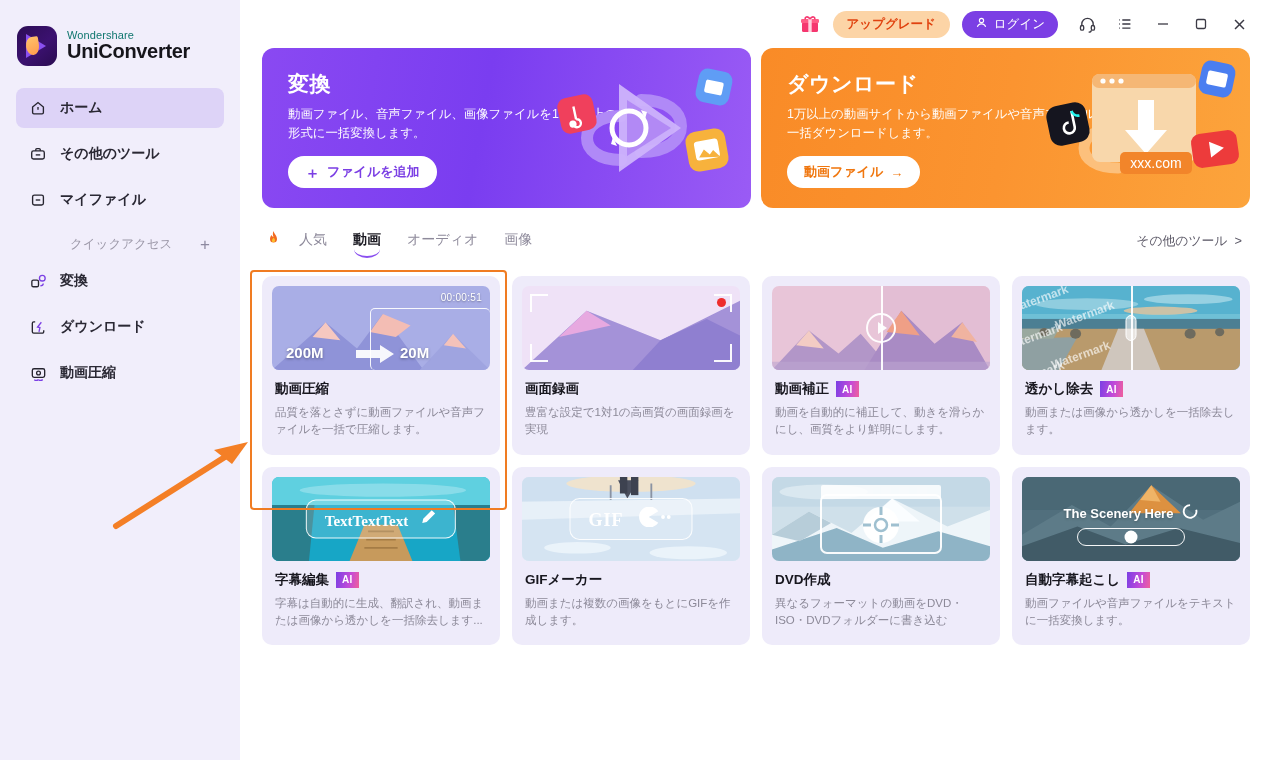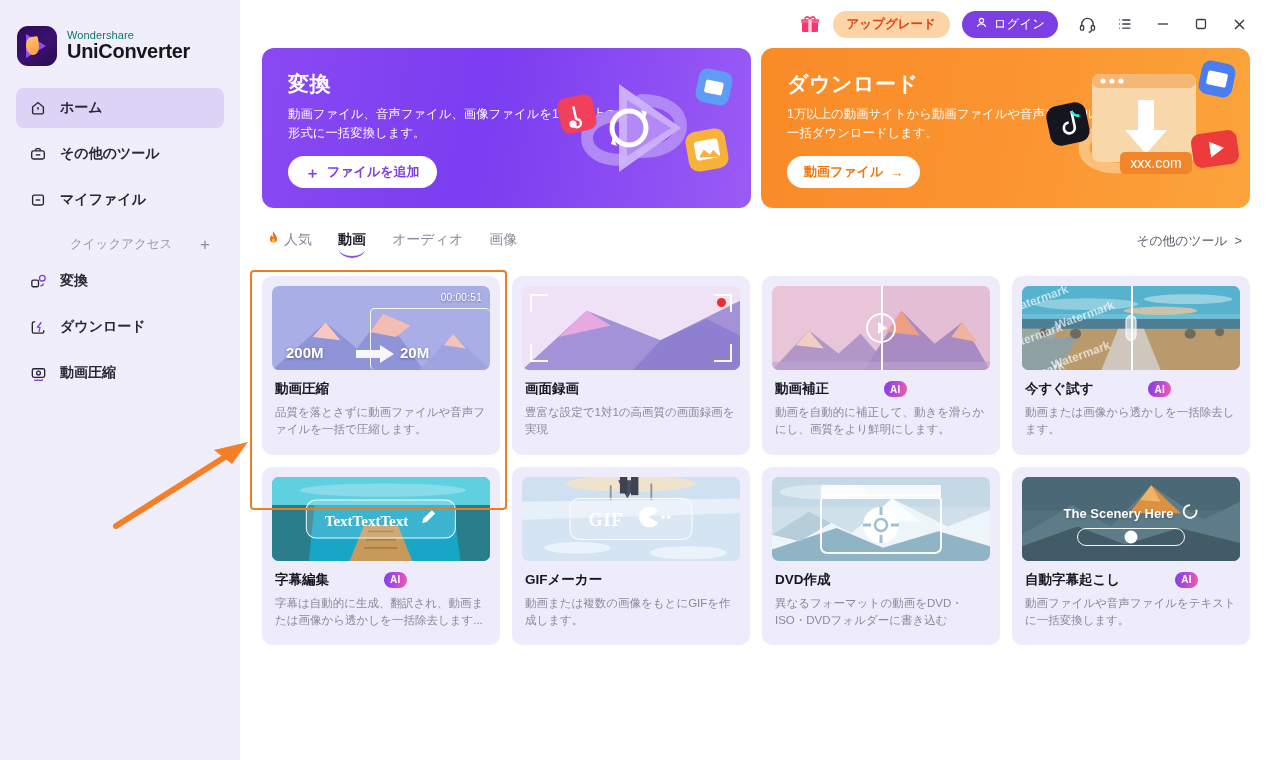--- a/index.html
+++ b/index.html
@@ -138,21 +138,21 @@
   .banner-art { position: absolute; right: 0; top: 0; width: 250px; height: 160px; }
 
   
   .tabs-row {
     display: flex; align-items: center; justify-content: space-between;
     height: 42px; margin-top: 12px;
   }
   .tabs { display: flex; align-items: center; gap: 26px; padding-left: 5px; }
   .tab {
     font-size: 14px; color: #8e8a9b; cursor: pointer;
-    position: relative; display: flex; align-items: center; gap: 4px;
+    position: relative; display: flex; align-items: center; gap: 19px;
     padding-bottom: 3px;
   }
   .tab.active { color: #1d1c24; font-weight: bold; }
   .tab.active::after {
     content: ""; position: absolute; left: 50%; transform: translateX(-50%);
     bottom: -6px; width: 26px; height: 7px;
     border-bottom: 2.5px solid #8a4ff0;
     border-radius: 0 0 50% 50% / 0 0 100% 100%;
   }
   .more-tools { font-size: 12.8px; color: #5d5a68; cursor: pointer; padding-right: 8px; }
@@ -170,23 +170,23 @@
   .thumb {
     height: 84px; border-radius: 7px;
     position: relative; overflow: hidden;
   }
   .card-title {
     margin: 10px 0 0 3px; font-size: 13.5px; font-weight: bold;
     color: #18171f; display: flex; align-items: center; gap: 7px;
   }
   .ai-badge {
     display: inline-flex; align-items: center; justify-content: center;
-    height: 16px; padding: 0 6px; border-radius: 8px;
+    height: 16px; padding: 0 6px; border-radius: 0;
     background: linear-gradient(100deg,#7b3fe4 0%, #c44bd8 60%, #f0609a 100%);
-    color: #fff; font-size: 10px; font-weight: bold; letter-spacing: .3px; margin-left: 48px;
+    color: #fff; font-size: 10px; font-weight: bold; letter-spacing: .3px;
   }
   .card-desc {
     margin: 6px 0 6px 3px; font-size: 11.5px; line-height: 1.5;
     color: #8c8998; min-height: 34px;
   }
 
   
   .highlight-ring {
     position: absolute;
     left: 250px; top: 270px; width: 257px; height: 240px;
@@ -607,21 +607,21 @@
               <div class="wm" style="left:-14px;top:6px;">Watermark</div>
               <div class="wm" style="left:32px;top:22px;">Watermark</div>
               <div class="wm" style="left:-20px;top:44px;">Watermark</div>
               <div class="wm" style="left:28px;top:62px;">Watermark</div>
               <div class="wm" style="left:-18px;top:82px;">Watermark</div>
             </div>
             <div class="split-line" style="left:50%;"></div>
             <div class="slider-handle"></div>
           </div>
           <div class="card-title">
-            <span>今すぐ試す</span>
+            <span>透かし除去</span>
             <span class="ai-badge">AI</span>
           </div>
           <div class="card-desc">動画または画像から透かしを一括除去します。</div>
         </div>
 
         <div class="card">
           <div class="thumb">
             <svg class="sky" width="100%" height="100%" viewBox="0 0 236 102" preserveAspectRatio="none">
               <rect width="236" height="102" fill="#25b9d4"></rect>
               <rect width="236" height="34" fill="#5fd0e0"></rect>

